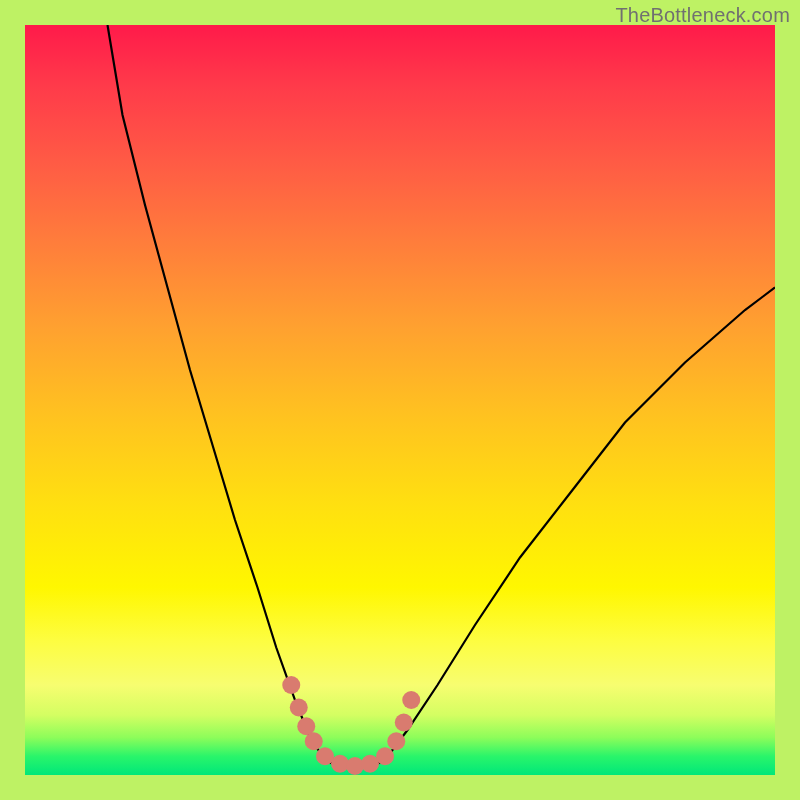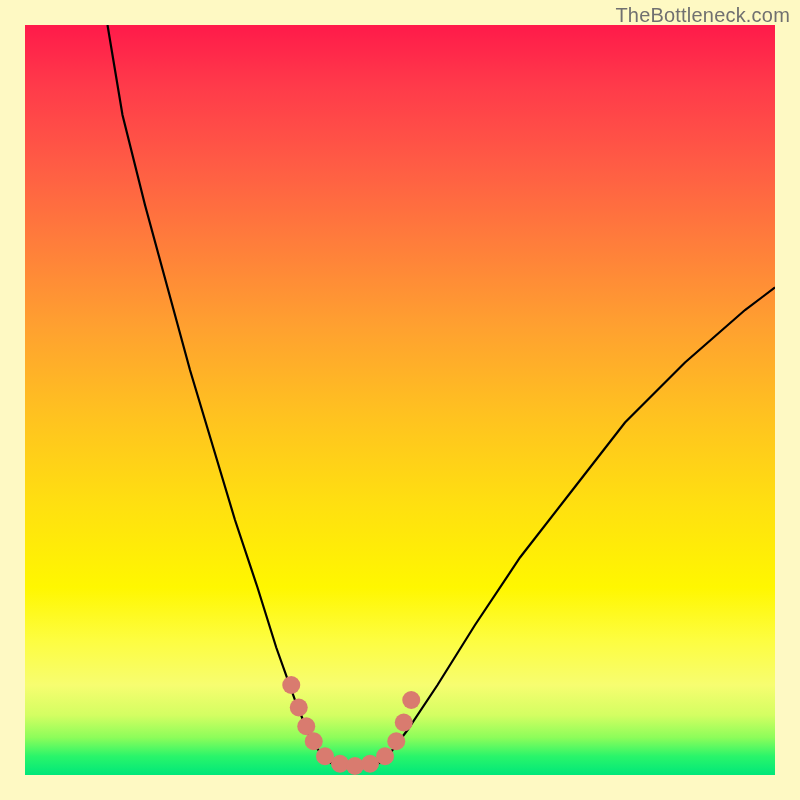--- a/index.html
+++ b/index.html
@@ -8,21 +8,21 @@
     width: 800px;
     height: 800px;
     background: #000;
     overflow: hidden;
     font-family: Arial, Helvetica, sans-serif;
   }
   .stage {
     position: relative;
     width: 800px;
     height: 800px;
-    background: #fef9c3;
+    background: #bef264;
   }
   .watermark {
     position: absolute;
     top: 4px;
     right: 10px;
     color: #707070;
     font-size: 20px;
     font-weight: 500;
     letter-spacing: 0.2px;
     z-index: 5;

